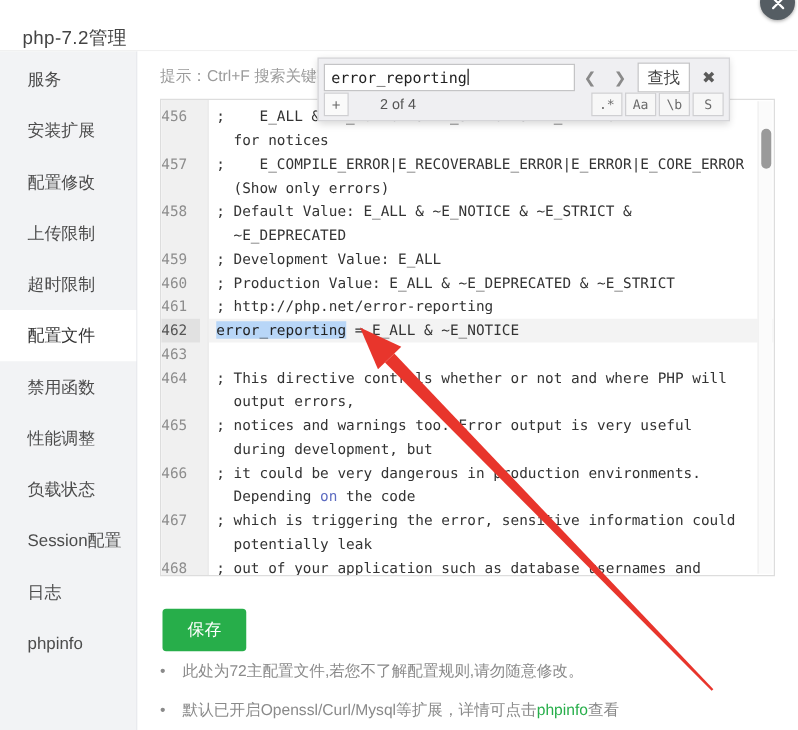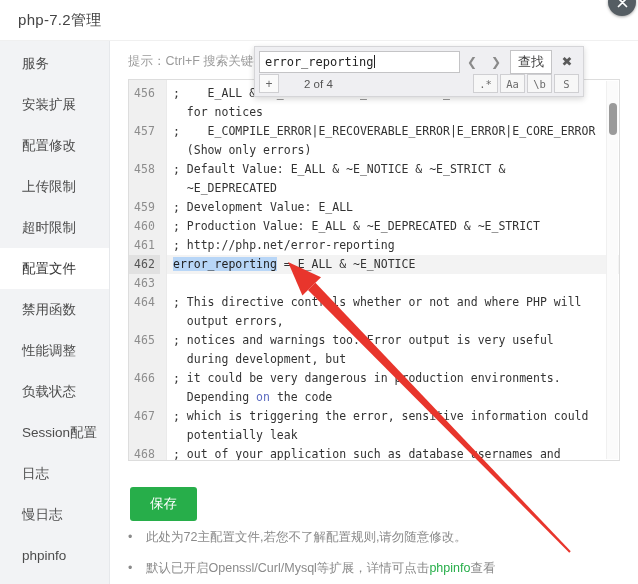--- a/index.html
+++ b/index.html
@@ -7,21 +7,21 @@
     width:638px;height:584px;
     background:#ffffff;
     font-family:"Liberation Sans","DejaVu Sans",sans-serif;
     overflow:hidden;position:relative;
   }
   .app{position:absolute;inset:0;display:flex;flex-direction:column;background:#fff;}
 
   
   .titlebar{
     height:40px;flex:0 0 40px;background:#ffffff;
-    display:flex;align-items:center;position:relative;
+    display:flex;align-items:flex-end;position:relative;
     border-bottom:1px solid #f0f0f0;
   }
   .titlebar .title{
     font-size:15px;color:#444;margin-left:18px;letter-spacing:.3px;
   }
   .close-btn{
     position:absolute;right:2px;top:-12px;
     width:28px;height:28px;border-radius:50%;
     background:#555d63;color:#fff;
     display:flex;align-items:center;justify-content:center;
@@ -61,21 +61,21 @@
     border:1px solid #dddddd;background:#fff;
     box-sizing:border-box;overflow:hidden;
   }
   .editor{
     position:absolute;inset:0;display:flex;
     font-family:"DejaVu Sans Mono","Liberation Mono",monospace;
     font-size:11.5px;line-height:19px;
   }
   .gutter{
     width:38px;flex:0 0 38px;background:#f0f0f0;
-    color:#8d8d8d;text-align:center;padding-right:6px;
+    color:#8d8d8d;text-align:left;padding-right:6px;
     box-sizing:border-box;padding-top:4px;
     border-right:1px solid #eaeaea;
   }
   .gutter .ln{height:19px;}
   .gutter .ln.active{background:#e1e1e1;color:#555;}
   .code{
     flex:1;min-width:0;padding-top:4px;padding-left:6px;
     color:#333;white-space:pre;overflow:hidden;position:relative;
   }
   .code .row{height:19px;}
@@ -190,23 +190,20 @@
           <span>性能调整</span>
         </div>
       <div class="nav-item">
           <span>负载状态</span>
         </div>
       <div class="nav-item">
           <span>Session配置</span>
         </div>
       <div class="nav-item">
           <span>日志</span>
-        </div>
-      <div class="nav-item">
-          <span>慢日志</span>
         </div>
       <div class="nav-item">
           <span>phpinfo</span>
         </div>
     </div>
 
     <div class="main">
 
       <div class="hint">提示：Ctrl+F 搜索关键字，Ctrl+S 保存，Ctrl+H 查找替换!</div>
 

